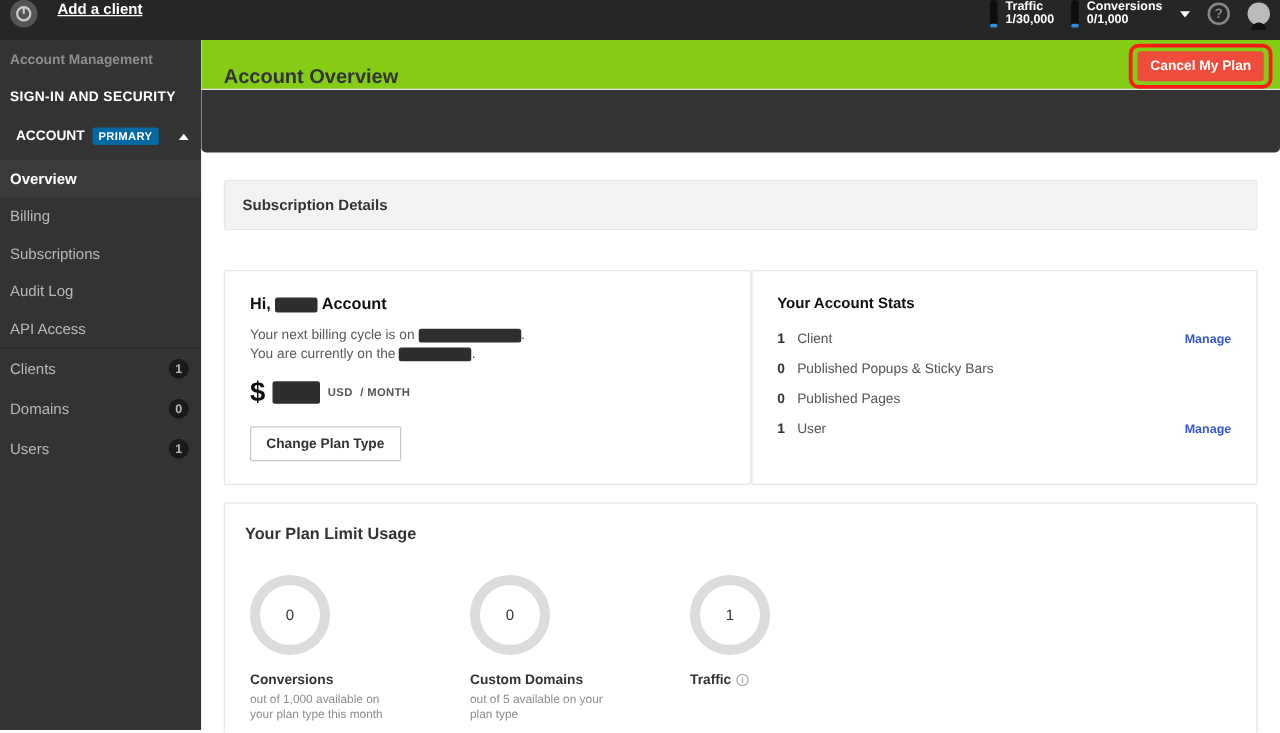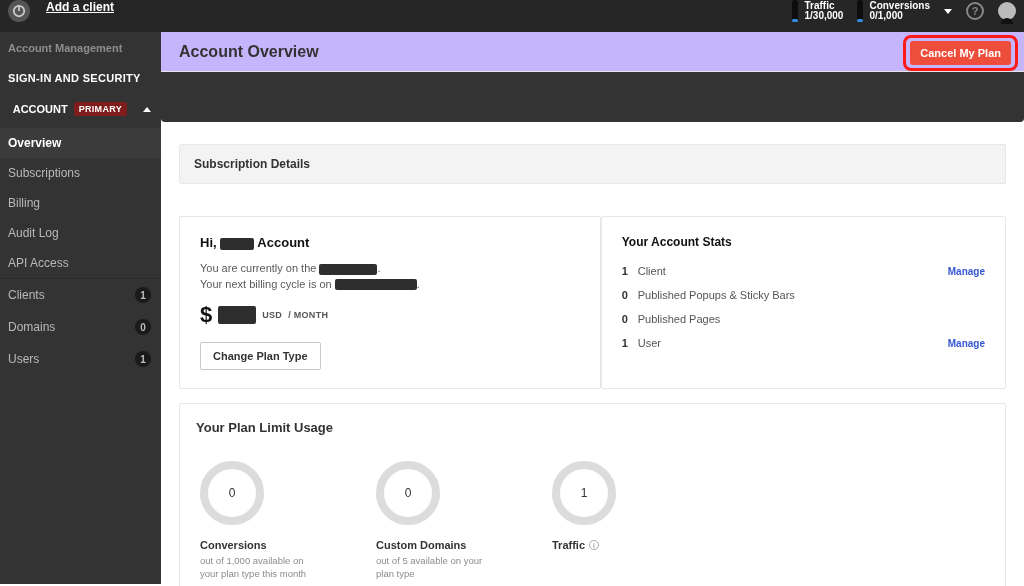--- a/index.html
+++ b/index.html
@@ -21,31 +21,31 @@
   .help-icon{width:18px;height:18px;border-radius:9px;border:2px solid #888;color:#888;display:flex;align-items:center;justify-content:center;font-size:11px;font-weight:700}
   .avatar{width:18px;height:18px;border-radius:9px;background:#bbb;position:relative}
   .avatar::after{content:"";position:absolute;left:3px;bottom:-4px;width:12px;height:6px;background:#111;border-radius:6px 6px 0 0}
 
   
   .sidebar{position:absolute;left:0;top:32px;bottom:2px;width:161px;background:#333;color:#ddd;font-size:12px;overflow:hidden}
   .sb-head1{padding:10px 8px;font-size:11px;color:#8e8e8e;font-weight:600}
   .sb-head2{padding:8px 8px;font-size:11px;color:#fff;font-weight:800;letter-spacing:.3px}
   .sb-account-row{display:flex;align-items:center;justify-content:flex-end;gap:6px;padding:10px 10px 12px;color:#fff;font-weight:800}
   .sb-account-row .lbl{font-size:11px}
-  .badge-primary{background:#7f1d1d;color:#fff;font-size:9px;font-weight:800;padding:2px 5px;border-radius:2px;letter-spacing:.3px}
+  .badge-primary{background:#0369a1;color:#fff;font-size:9px;font-weight:800;padding:2px 5px;border-radius:2px;letter-spacing:.3px}
   .sb-account-row .chev{width:0;height:0;border-left:4px solid transparent;border-right:4px solid transparent;border-bottom:5px solid #fff;margin-left:10px}
   .sb-items{display:flex;flex-direction:column}
   .sb-item{display:flex;align-items:center;justify-content:space-between;padding:8px 10px 8px 8px;font-size:12px;color:#b9b9b9;cursor:pointer}
   .sb-item.active{background:#3b3b3b;color:#fff;font-weight:700}
   .sb-count{min-width:16px;height:16px;border-radius:8px;background:#1a1a1a;color:#bbb;font-size:10px;display:flex;align-items:center;justify-content:center;font-weight:700}
   .sb-divider{height:1px;background:#2a2a2a;margin:0 0}
 
   
   .main{position:absolute;left:161px;right:0;top:32px;bottom:0;background:#fff;overflow:hidden}
-  .page-header{height:40px;background:#c4b5fd;border-bottom:1px solid #e5e5e5;display:flex;align-items:center;padding:0 18px;position:relative}
+  .page-header{height:40px;background:#84cc16;border-bottom:1px solid #e5e5e5;display:flex;align-items:flex-end;padding:0 18px;position:relative}
   .page-title{font-size:16px;font-weight:700;color:#333}
   .cancel-wrap{position:absolute;right:6px;top:3px;border:3px solid #ff1a1a;border-radius:8px;padding:3px 4px}
   .cancel-btn{background:#ef4d3c;color:#fff;border:none;border-radius:3px;font-size:11px;font-weight:700;padding:6px 10px;cursor:pointer}
   .dark-band{height:50px;background:#333;border-radius:0 0 4px 4px;margin:0 0 22px 0}
 
   .content{padding:0 18px 0 18px}
   .panel{border:1px solid #e7e7e7;border-radius:2px;margin-bottom:32px}
   .panel-head{background:#f3f3f3;font-size:12px;font-weight:700;color:#333;padding:12px 14px}
   .panel-body{padding:16px 16px}
 
@@ -118,24 +118,24 @@
   <div class="sb-account-row">
     <span class="lbl">ACCOUNT</span>
     <span class="badge-primary">PRIMARY</span>
     <span class="chev"></span>
   </div>
   <div class="sb-items">
     <div class="sb-item active">
         <span>Overview</span>
       </div>
     <div class="sb-item">
+        <span>Billing</span>
+      </div>
+    <div class="sb-item">
         <span>Subscriptions</span>
-      </div>
-    <div class="sb-item">
-        <span>Billing</span>
       </div>
     <div class="sb-item">
         <span>Audit Log</span>
       </div>
     <div class="sb-item">
         <span>API Access</span>
       </div>
     <div class="sb-divider"></div>
     <div class="sb-item">
         <span>Clients</span>
@@ -167,24 +167,24 @@
       <div class="panel-head">Subscription Details</div>
     </div>
 
     <div class="row2">
       <div class="card" style="flex:1.02">
         <div class="inner">
           <div class="hi-line">
             <span>Hi, </span><span class="mask m1"></span><span> Account</span>
           </div>
           <p class="small-p">
-            <span>You are currently on the </span><span class="mask2 mw1"></span><span>.</span>
+            <span>Your next billing cycle is on </span><span class="mask2 mw2"></span><span>.</span>
           </p>
           <p class="small-p">
-            <span>Your next billing cycle is on </span><span class="mask2 mw2"></span><span>.</span>
+            <span>You are currently on the </span><span class="mask2 mw1"></span><span>.</span>
           </p>
           <div class="price-row">
             <span class="dollar">$</span>
             <span class="price-mask"></span>
             <span class="price-sub">USD</span>
             <span class="price-sub">/ MONTH</span>
           </div>
           <button class="change-btn">Change Plan Type</button>
         </div>
       </div>

